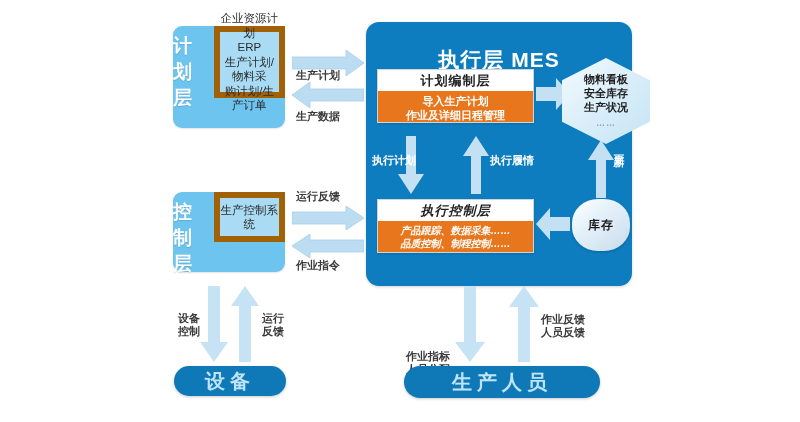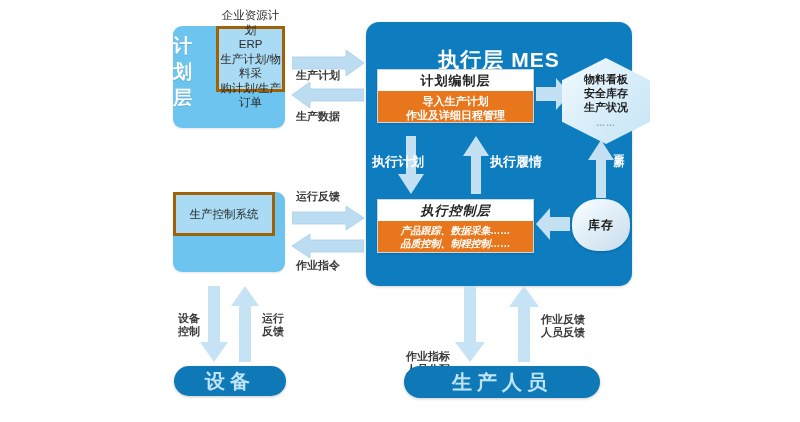--- a/index.html
+++ b/index.html
@@ -25,21 +25,21 @@
     display:flex;flex-direction:row;align-items:flex-start;
   }
   .layer-title{
     color:#ffffff;font-size:19px;font-weight:bold;
     letter-spacing:3px;
     margin-top:7px;margin-bottom:5px;
     text-shadow:0 1px 1px rgba(0,0,0,.12);
   }
   .layer-inner{
     background:#a9dcf4;
-    border:3px solid #a16207;
+    border:6px solid #a16207;
     color:#2b2b2b;
     font-size:11.5px;line-height:14.5px;
     text-align:center;
     font-weight:normal;
   }
 
   
   .mes-panel{
     background:#0d7dc0;
     border-radius:13px;
@@ -95,21 +95,21 @@
     display:flex;align-items:center;justify-content:center;
   }
   .blob span{color:#1c1c1c;font-size:12px;font-weight:bold;letter-spacing:1px;}
 
   
   .vtext{
     writing-mode:vertical-rl;
     color:#ffffff;font-size:11px;font-weight:bold;line-height:13px;
     letter-spacing:1px;
   }
-  .wlbl{color:#ffffff;font-size:13px;font-weight:bold;line-height:13px;white-space:nowrap;}
+  .wlbl{color:#ffffff;font-size:11px;font-weight:bold;line-height:13px;white-space:nowrap;font-family:Liberation Mono, monospace;}
 </style>
 </head>
 <body>
 
 <div id="stage">
 
   <div class="abs mes-panel" style="left:366px;top:22px;width:266px;height:264px;">
     <div class="mes-title abs" style="left:0;top:24px;">执行层 MES</div>
   </div>
 
@@ -171,20 +171,21 @@
     <polygon points="0,7 54,7 54,0 72,13 54,26 54,19 0,19" fill="#bcdcf2" stroke="#a4cfe9" stroke-width="0.8"></polygon>
   </svg>
   <div class="abs lbl" style="left:296px;top:33px;margin-top:36px;">生产计划</div>
 
   <svg class="abs" style="left:292px;top:82px;" width="72" height="26" viewBox="0 0 72 26">
     <polygon points="72,7 18,7 18,0 0,13 18,26 18,19 72,19" fill="#bcdcf2" stroke="#a4cfe9" stroke-width="0.8"></polygon>
   </svg>
   <div class="abs lbl" style="left:296px;top:110px;">生产数据</div>
 
   <div class="abs layer-card" style="left:173px;top:192px;width:112px;height:80px;">
+    <div class="layer-title">控制层</div>
     <div class="layer-inner ctext" style="width:96px;height:38px;">生产控制系统</div>
   </div>
 
   <svg class="abs" style="left:292px;top:206px;" width="72" height="24" viewBox="0 0 72 24">
     <polygon points="0,6 54,6 54,0 72,12 54,24 54,18 0,18" fill="#bcdcf2" stroke="#a4cfe9" stroke-width="0.8"></polygon>
   </svg>
   <div class="abs lbl" style="left:296px;top:190px;">运行反馈</div>
 
   <svg class="abs" style="left:292px;top:234px;" width="72" height="24" viewBox="0 0 72 24">
     <polygon points="72,6 18,6 18,0 0,12 18,24 18,18 72,18" fill="#bcdcf2" stroke="#a4cfe9" stroke-width="0.8"></polygon>

